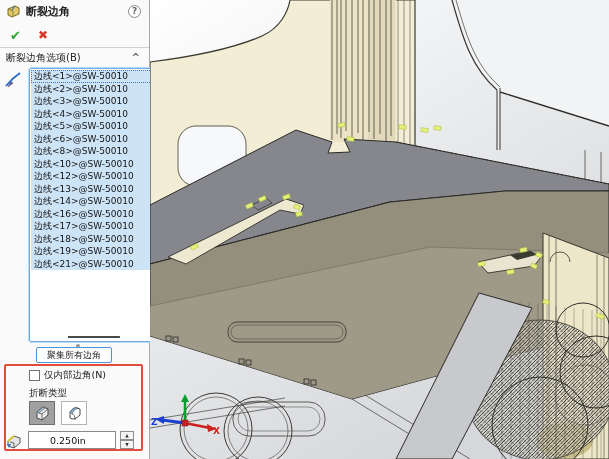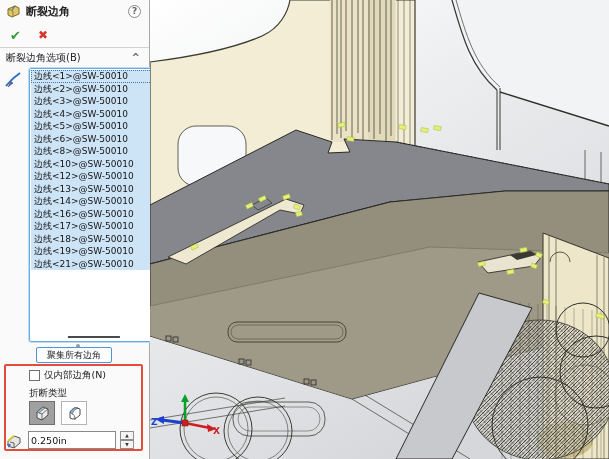--- a/index.html
+++ b/index.html
@@ -42,21 +42,21 @@
   .chk-row{position:absolute;top:369px;left:29px;display:flex;align-items:center;gap:4px;}
   .chk-box{width:11px;height:11px;background:#fff;border:1px solid #707070;}
   .chk-label{font-size:9.5px;color:#222;text-align:right;}
   .type-label{position:absolute;top:387px;left:29px;font-size:9.5px;color:#222;}
   .type-btn{position:absolute;top:401px;width:26px;height:24px;border:1px solid #b3b3b3;background:#fff;padding:0;
     display:flex;align-items:center;justify-content:center;}
   .type-btn.selected{background:#a0a0a0;border:1px solid #6f6f6f;}
   .type-btn-1{left:29px;} .type-btn-2{left:61px;}
   .dist-icon{position:absolute;top:433px;left:6px;width:17px;height:17px;}
   .dist-input{position:absolute;top:431px;left:28px;width:88px;height:18px;border:1px solid #8a8a8a;
-    font-size:9.5px;color:#111;padding:0 2px;background:#fff;}
+    font-size:9.5px;color:#111;padding:0 21px;background:#fff;}
   .spinner{position:absolute;top:431px;left:120px;width:14px;height:18px;}
   .spin-btn{position:absolute;left:0;width:14px;height:9px;border:1px solid #8f8f8f;background:#f4f4f4;
     font-size:4.5px;color:#333;line-height:7px;text-align:center;padding:0;}
   .spin-up{top:0;} .spin-down{top:9px;}
 
   
   .viewport{position:absolute;left:150px;top:0;width:459px;height:459px;}
 </style>
 </head>
 <body>

